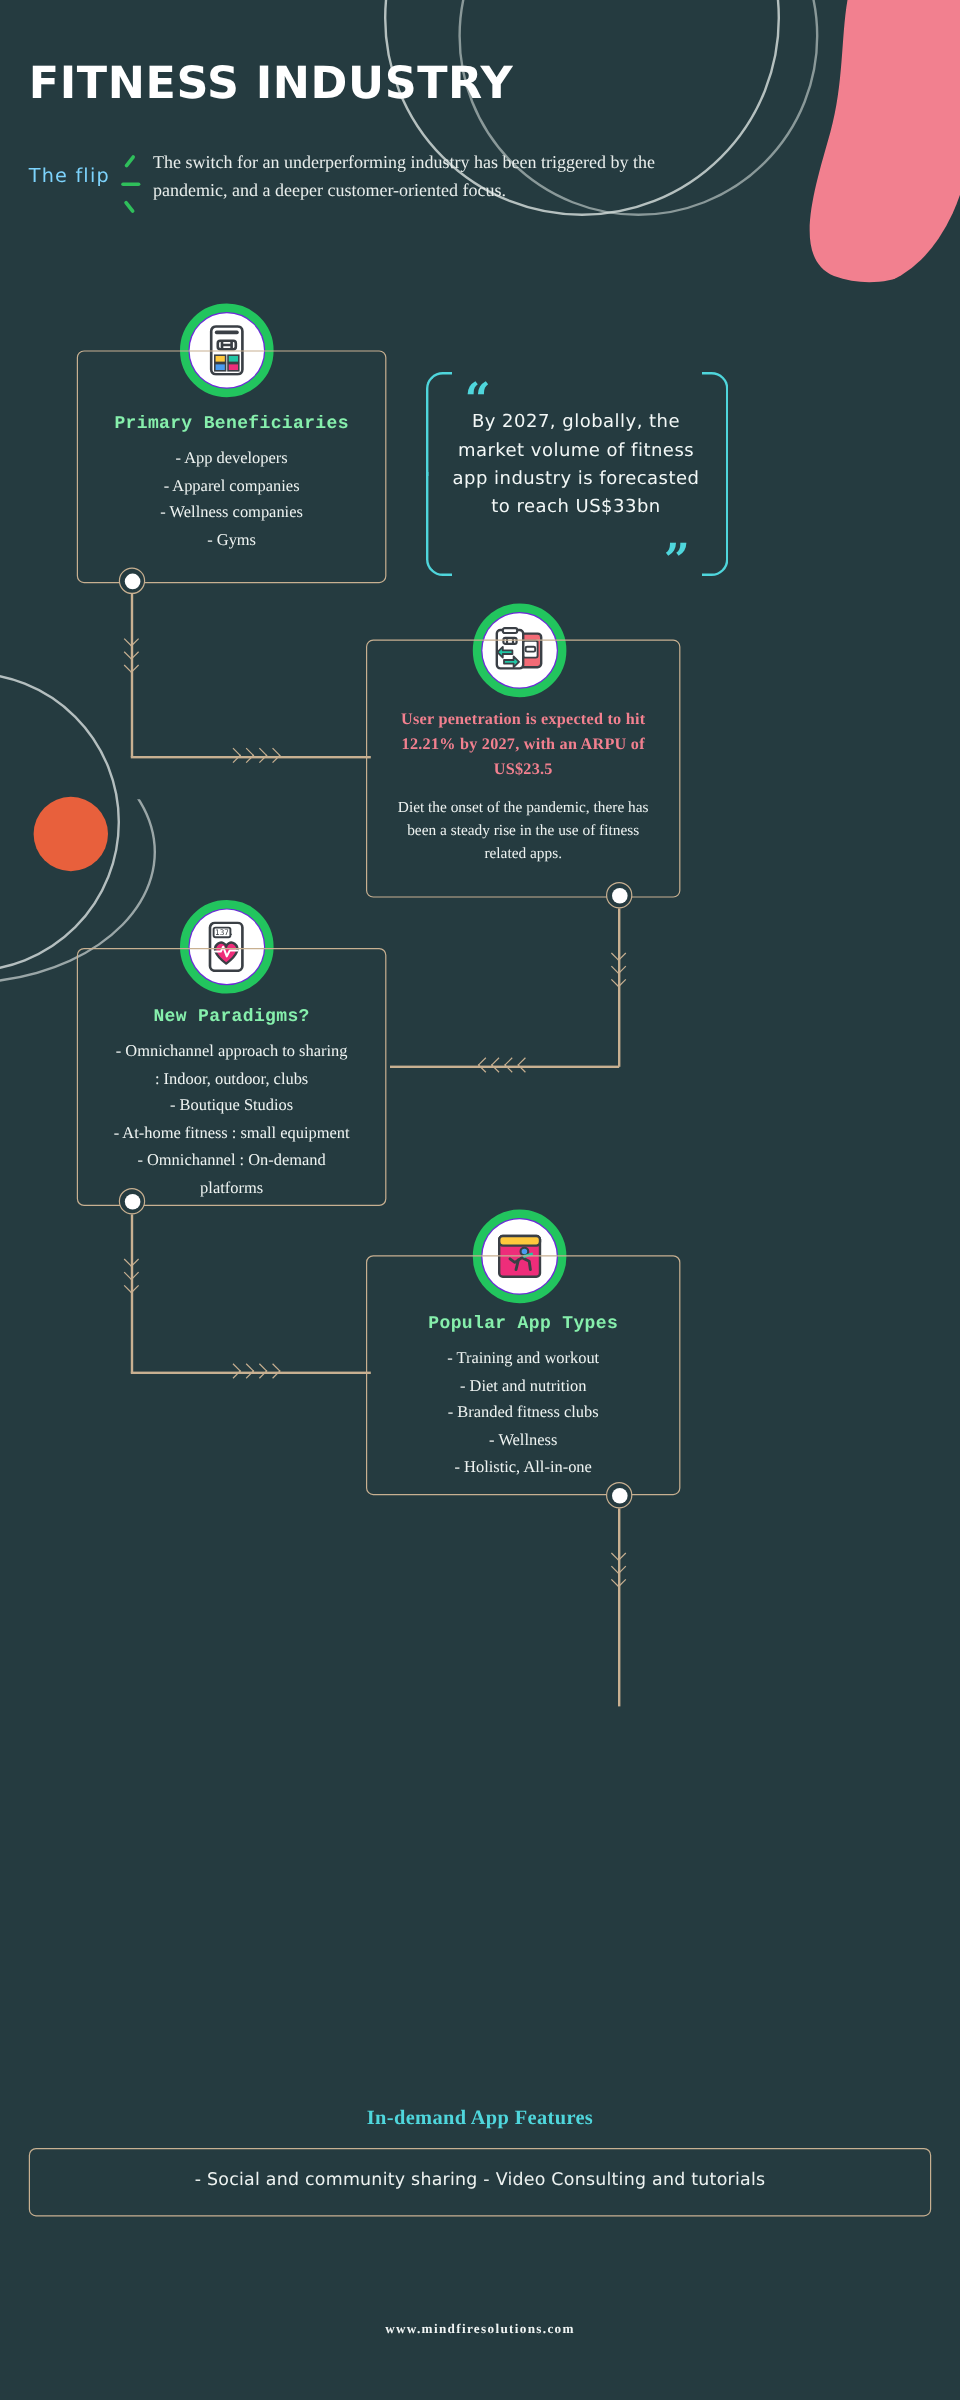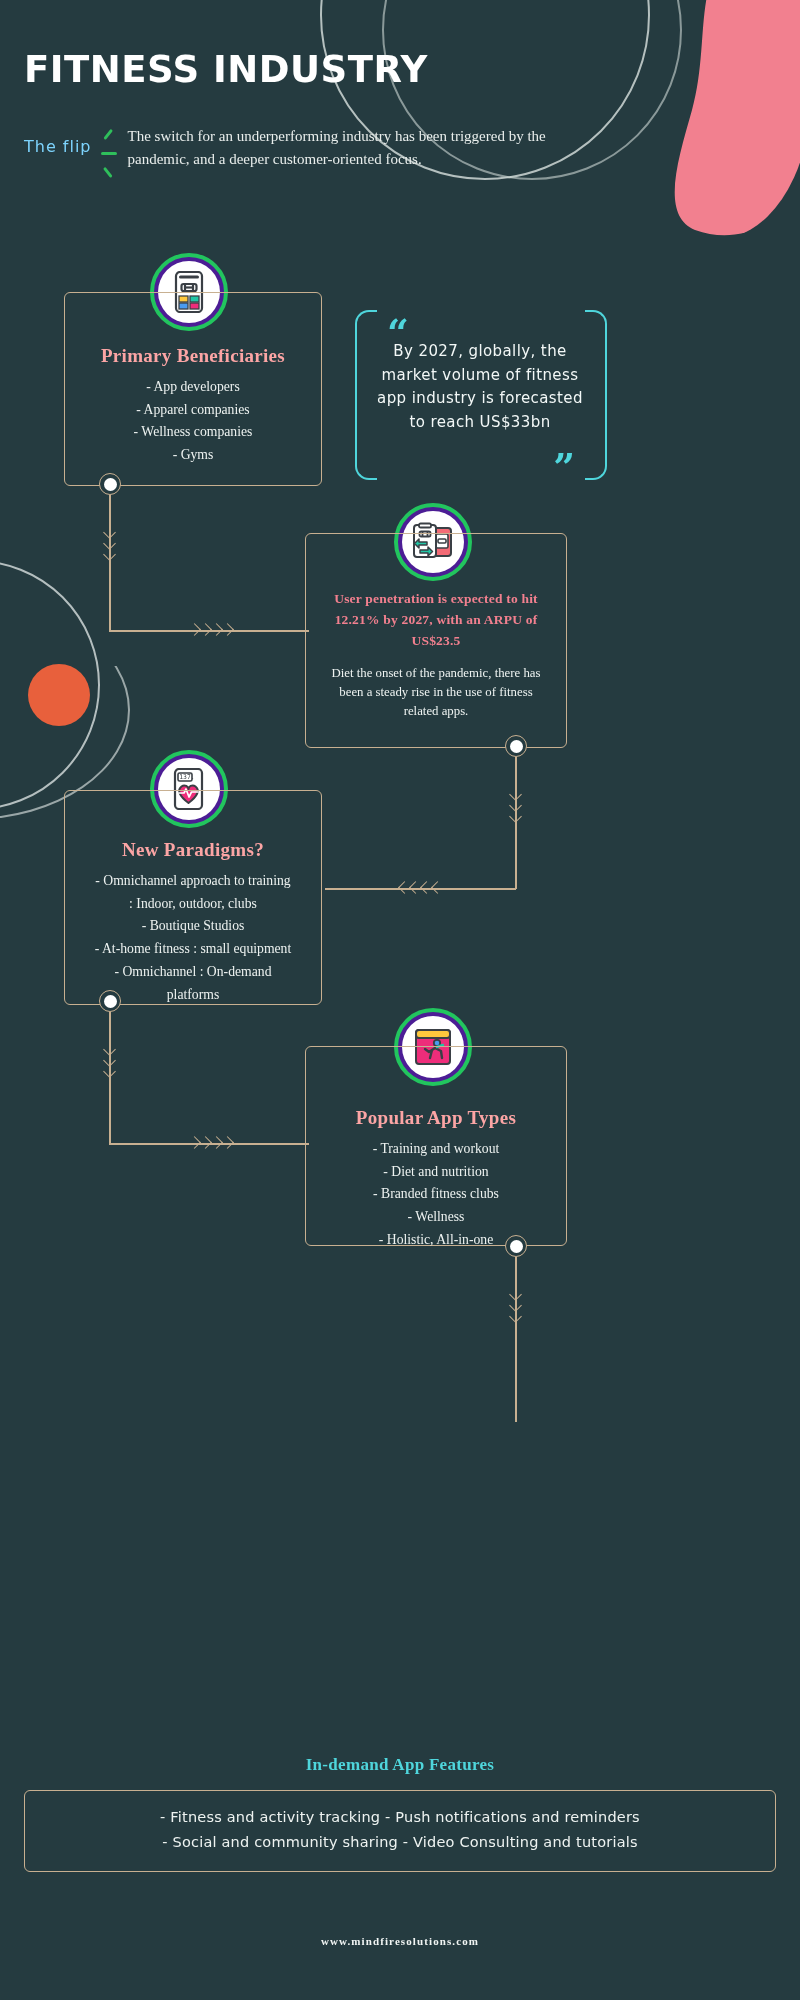--- a/index.html
+++ b/index.html
@@ -64,41 +64,41 @@
     font-family: "Liberation Serif", serif;
     font-size: 15px; line-height: 1.55; color: #e9eeec; max-width: 420px;
   }
 
   
   .card {
     position: absolute; border: 1.6px solid #C8B091; border-radius: 6px;
     background: transparent; text-align: center;
   }
   .card-title {
-    font-family: Liberation Serif, serif; font-weight: 700;
-    color: #fca5a5; font-size: 19px; letter-spacing: .3px;
+    font-family: Liberation Mono, monospace; font-weight: 700;
+    color: #86efac; font-size: 15px; letter-spacing: .3px;
   }
   .card-sub-title {
     font-family: "Liberation Serif", serif; font-weight: 700;
     color: #F2808F; font-size: 13.5px; line-height: 1.55; letter-spacing: .2px;
   }
   .card-list { list-style: none; margin-top: 9px; }
   .card-list li {
     font-family: "Liberation Serif", serif;
     color: #eef3f1; font-size: 13.7px; line-height: 1.66;
   }
   .card-note {
     font-family: "Liberation Serif", serif;
     color: #eef3f1; font-size: 12.8px; line-height: 1.5; margin-top: 12px;
   }
 
   
   .medallion {
     position: absolute; width: 78px; height: 78px; border-radius: 50%;
-    border: 4px solid #22c55e; background: #4c1d95;
+    border: 7px solid #22c55e; background: #6d28d9;
     display: flex; align-items: center; justify-content: center;
   }
   .medallion .disc {
     width: 62px; height: 62px; border-radius: 50%; background: #fff;
     display: flex; align-items: center; justify-content: center;
   }
   .medallion svg { display: block; }
 
   
   .node-dot {
@@ -291,21 +291,21 @@
         <rect x="7" y="5" width="14" height="8" rx="1.6" fill="#fff" stroke="#3a3f45" stroke-width="1.6"></rect>
         <text x="8.2" y="11.4" font-family="DejaVu Sans Mono, monospace" font-size="6.4" fill="#3a3f45">137.</text>
         <path d="M17.5 35 C 8 28, 6 22, 10.5 18.5 C 14 15.8, 17.5 19, 17.5 21 C 17.5 19, 21 15.8, 24.5 18.5 C 29 22, 27 28, 17.5 35 Z" fill="#EE2D7A" stroke="#3a3f45" stroke-width="2" stroke-linejoin="round"></path>
         <polyline points="8,25 13,25 15,21 18,29 20.5,24 27,24" fill="none" stroke="#fff" stroke-width="1.7" stroke-linecap="round" stroke-linejoin="round"></polyline>
       </svg>
     </div>
   </div>
   <div class="card" id="card-new-paradigms" style="left:64px; top:790px; width:258px; height:215px; padding:48px 4px 0;">
     <div class="card-title">New Paradigms?</div>
     <ul class="card-list">
-      <li>- Omnichannel approach to training</li>
+      <li>- Omnichannel approach to sharing</li>
       <li>: Indoor, outdoor, clubs</li>
       <li>-  Boutique Studios</li>
       <li>-  At-home fitness : small equipment</li>
       <li>-  Omnichannel : On-demand</li>
       <li>platforms</li>
     </ul>
   </div>
 
   <div class="node-dot" style="left:99px; top:990px;"></div>
   <div class="conn v" style="left:109.2px; top:1012px; height:132px;"></div>
@@ -328,40 +328,39 @@
         <rect x="3" y="3" width="34" height="34" rx="3" fill="#EE2D7A" stroke="#3a3f45" stroke-width="2"></rect>
         <rect x="3" y="3" width="34" height="8" rx="3" fill="#FFC83D" stroke="#3a3f45" stroke-width="2"></rect>
         <circle cx="24" cy="16" r="3.2" fill="#4A9BF0" stroke="#3a3f45" stroke-width="1.8"></circle>
         <path d="M22 21 L16 25 L12 22" fill="none" stroke="#3a3f45" stroke-width="2.4" stroke-linecap="round" stroke-linejoin="round"></path>
         <path d="M22 21 L28 24 L29 31" fill="none" stroke="#3a3f45" stroke-width="2.4" stroke-linecap="round" stroke-linejoin="round"></path>
         <path d="M19 23 L17 31" fill="none" stroke="#3a3f45" stroke-width="2.4" stroke-linecap="round"></path>
         <path d="M24 20 L30 18" fill="none" stroke="#22C6A5" stroke-width="2.4" stroke-linecap="round"></path>
       </svg>
     </div>
   </div>
-  <div class="card" id="card-popular-app-types" style="left:305px; top:1046px; width:262px; height:200px; padding:60px 12px 0;">
+  <div class="card" id="card-popular-app-types" style="left:305px; top:1046px; width:262px; height:200px; padding:48px 12px 0;">
     <div class="card-title">Popular App Types</div>
     <ul class="card-list">
       <li>- Training and workout</li>
       <li>- Diet and nutrition</li>
       <li>- Branded fitness clubs</li>
       <li>- Wellness</li>
       <li>- Holistic, All-in-one</li>
     </ul>
   </div>
 
   <div class="node-dot" style="left:505px; top:1235px;"></div>
   <div class="conn v" style="left:515.2px; top:1257px; height:165px;"></div>
   <div class="chev down" style="left:511px; top:1290px; width:12px; height:46px;">
     <span style="top:0"></span>
       <span style="top:11px"></span>
       <span style="top:22px"></span>
   </div>
 
   <div id="features-heading">In-demand App Features</div>
   <div id="features-box">
-    <div class="frow">- Fitness and activity tracking - Push notifications and reminders</div>
     <div class="frow">- Social and community sharing - Video Consulting and tutorials</div>
   </div>
 
   <div id="footer-url">www.mindfiresolutions.com</div>
 
 </div>
 
 </body></html>

